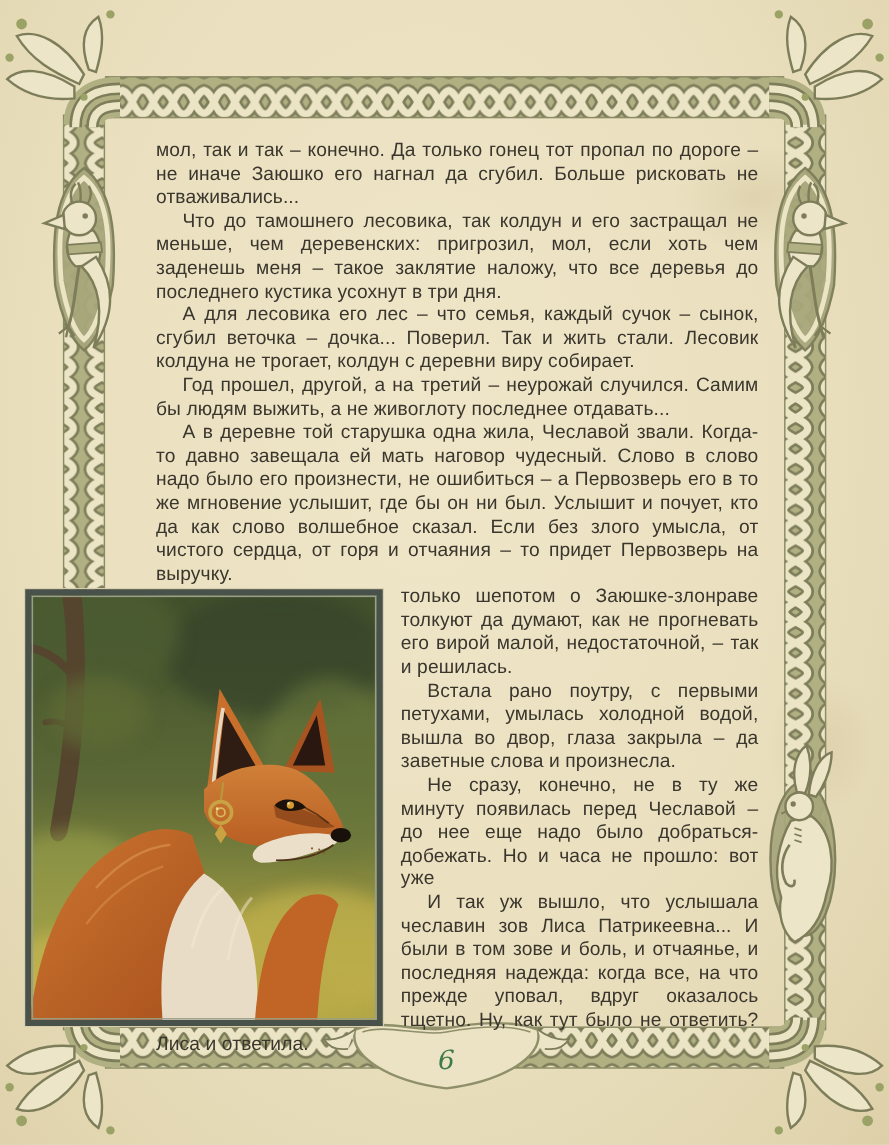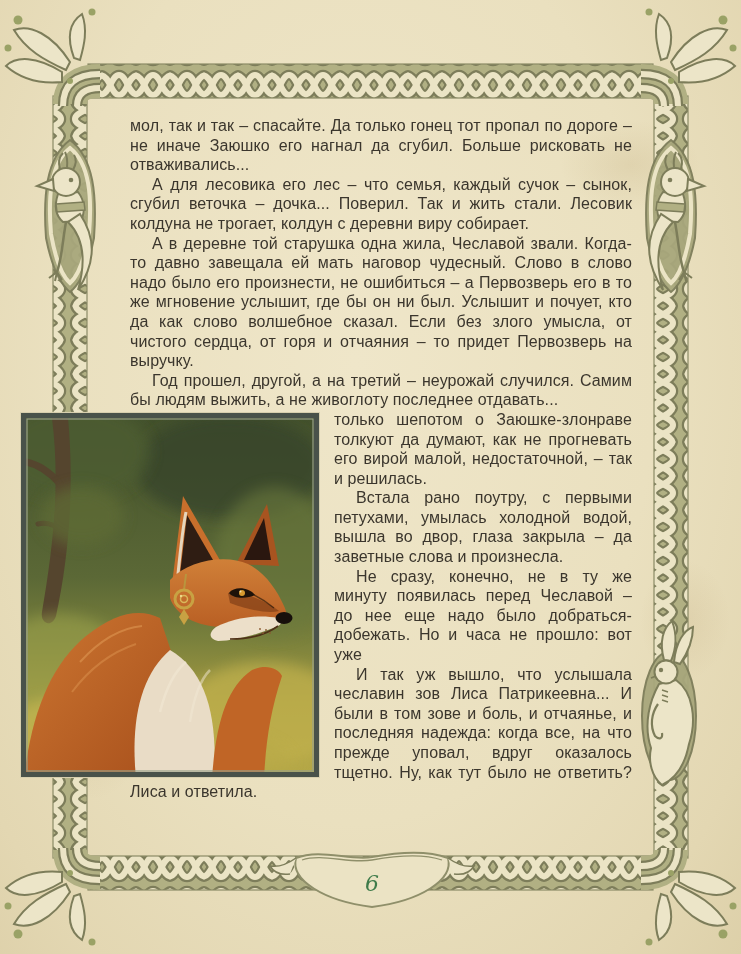--- a/index.html
+++ b/index.html
@@ -133,24 +133,25 @@
     <g>
       <path d="M296,858 C320,848 350,861 372,857 C394,853 424,849 448,858 C454,880 420,901 372,907 C324,901 290,880 296,858 Z" fill="#ebe3c4" stroke="#8f8f6a" stroke-width="2"></path>
       <path d="M302,860 C322,853 350,864 372,860 C394,856 422,853 442,860" fill="none" stroke="#8f8f6a" stroke-width="1.3"></path>
       <path d="M296,858 q-14,10 -26,8 q6,10 20,8" fill="#ece5c8" stroke="#7d7d5a" stroke-width="1.5"></path>
       <path d="M448,858 q14,10 26,8 q-6,10 -20,8" fill="#ece5c8" stroke="#7d7d5a" stroke-width="1.5"></path>
       <text x="372" y="891" text-anchor="middle" font-family="'DejaVu Serif',serif" font-style="italic" font-size="22" fill="#3e7b4a">6</text>
     </g>
   </svg>
 
   <div class="content">
-    <p class="no-indent">мол, так и так – спасайте. Да только гонец тот пропал по дороге – не иначе Заюшко его нагнал да сгубил. Больше рисковать не отваживались...</p>
+    <p class="no-indent">мол, так и так – конечно. Да только гонец тот пропал по дороге – не иначе Заюшко его нагнал да сгубил. Больше рисковать не отваживались...</p>
+    <p>Что до тамошнего лесовика, так колдун и его застращал не меньше, чем деревенских: пригрозил, мол, если хоть чем заденешь меня – такое заклятие наложу, что все деревья до последнего кустика усохнут в три дня.</p>
     <p>А для лесовика его лес – что семья, каждый сучок – сынок, сгубил веточка – дочка... Поверил. Так и жить стали. Лесовик колдуна не трогает, колдун с деревни виру собирает.</p>
+    <p>Год прошел, другой, а на третий – неурожай случился. Самим бы людям выжить, а не живоглоту последнее отдавать...</p>
     <p>А в деревне той старушка одна жила, Чеславой звали. Когда-то давно завещала ей мать наговор чудесный. Слово в слово надо было его произнести, не ошибиться – а Первозверь его в то же мгновение услышит, где бы он ни был. Услышит и почует, кто да как слово волшебное сказал. Если без злого умысла, от чистого сердца, от горя и отчаяния – то придет Первозверь на выручку.</p>
-    <p>Год прошел, другой, а на третий – неурожай случился. Самим бы людям выжить, а не живоглоту последнее отдавать...</p>
 
     <div class="fox-figure">
       <svg width="300" height="366" viewBox="0 0 300 366">
         <defs>
           <clipPath id="pic">
               <rect x="6" y="6" width="288" height="354"></rect>
             </clipPath>
           <linearGradient id="bgGrad" x1="0" y1="0" x2="0" y2="1">
             <stop offset="0" stop-color="#42502c"></stop>
             <stop offset="0.45" stop-color="#5b6836"></stop>

